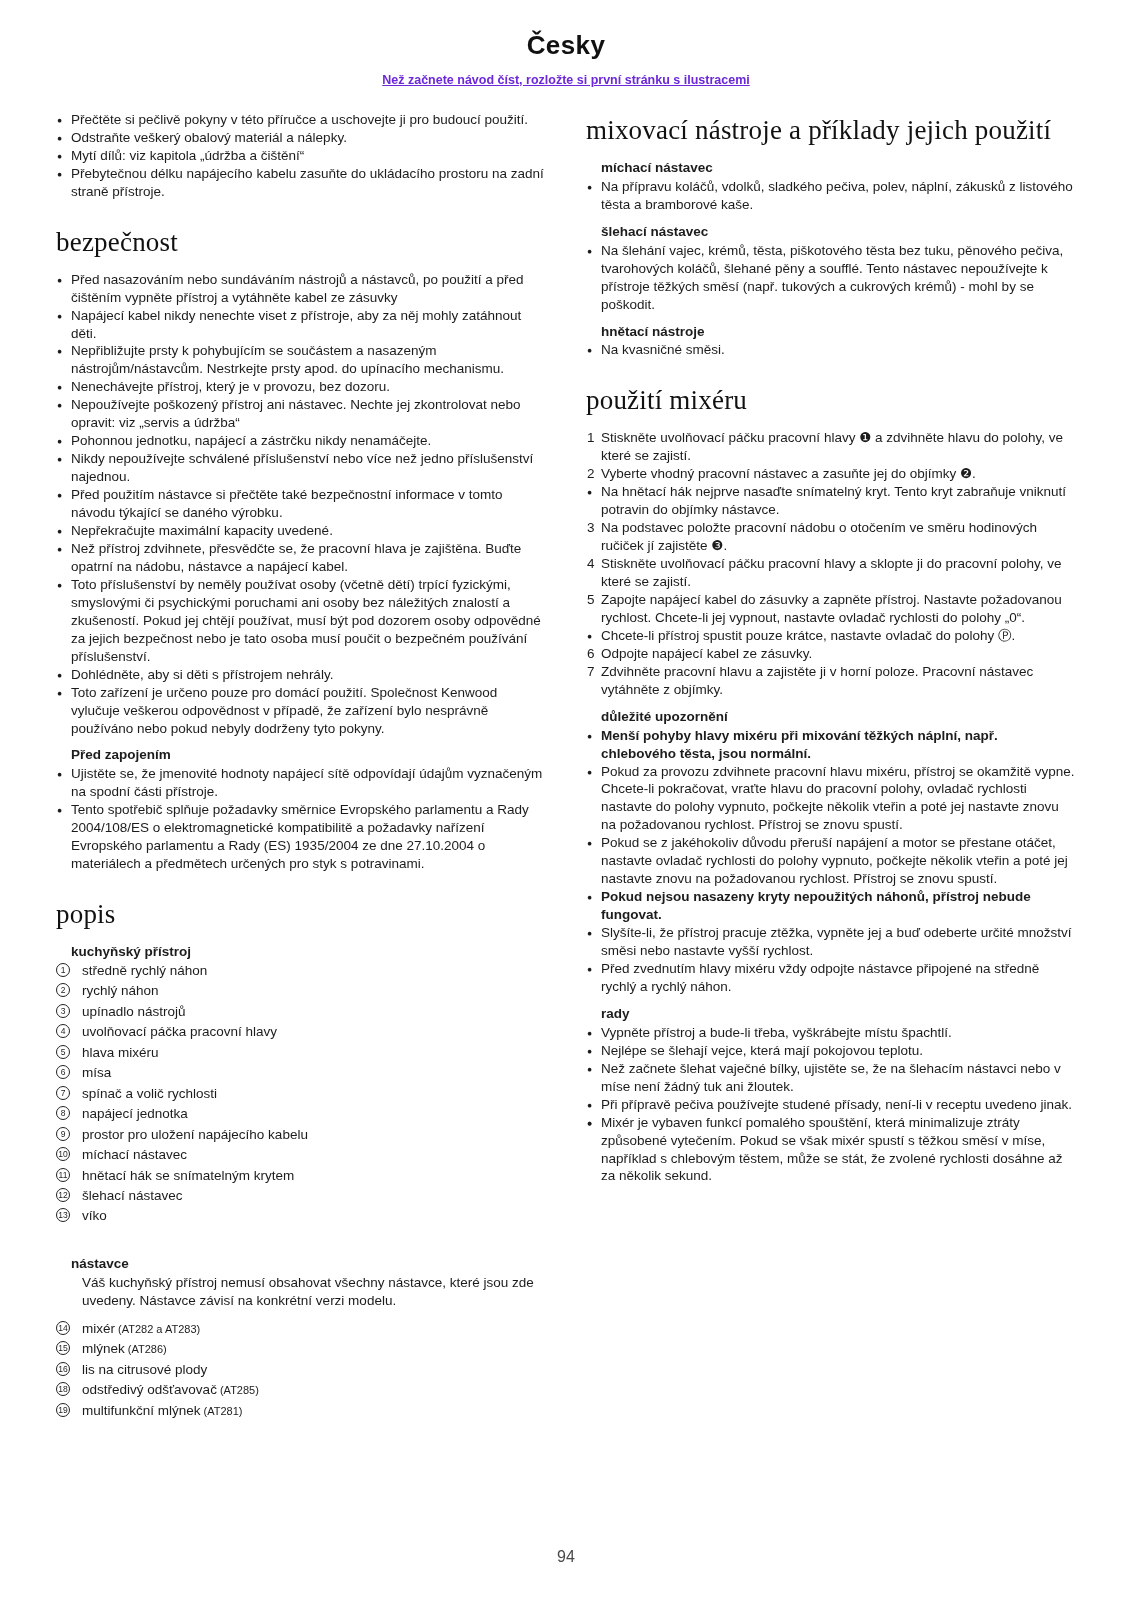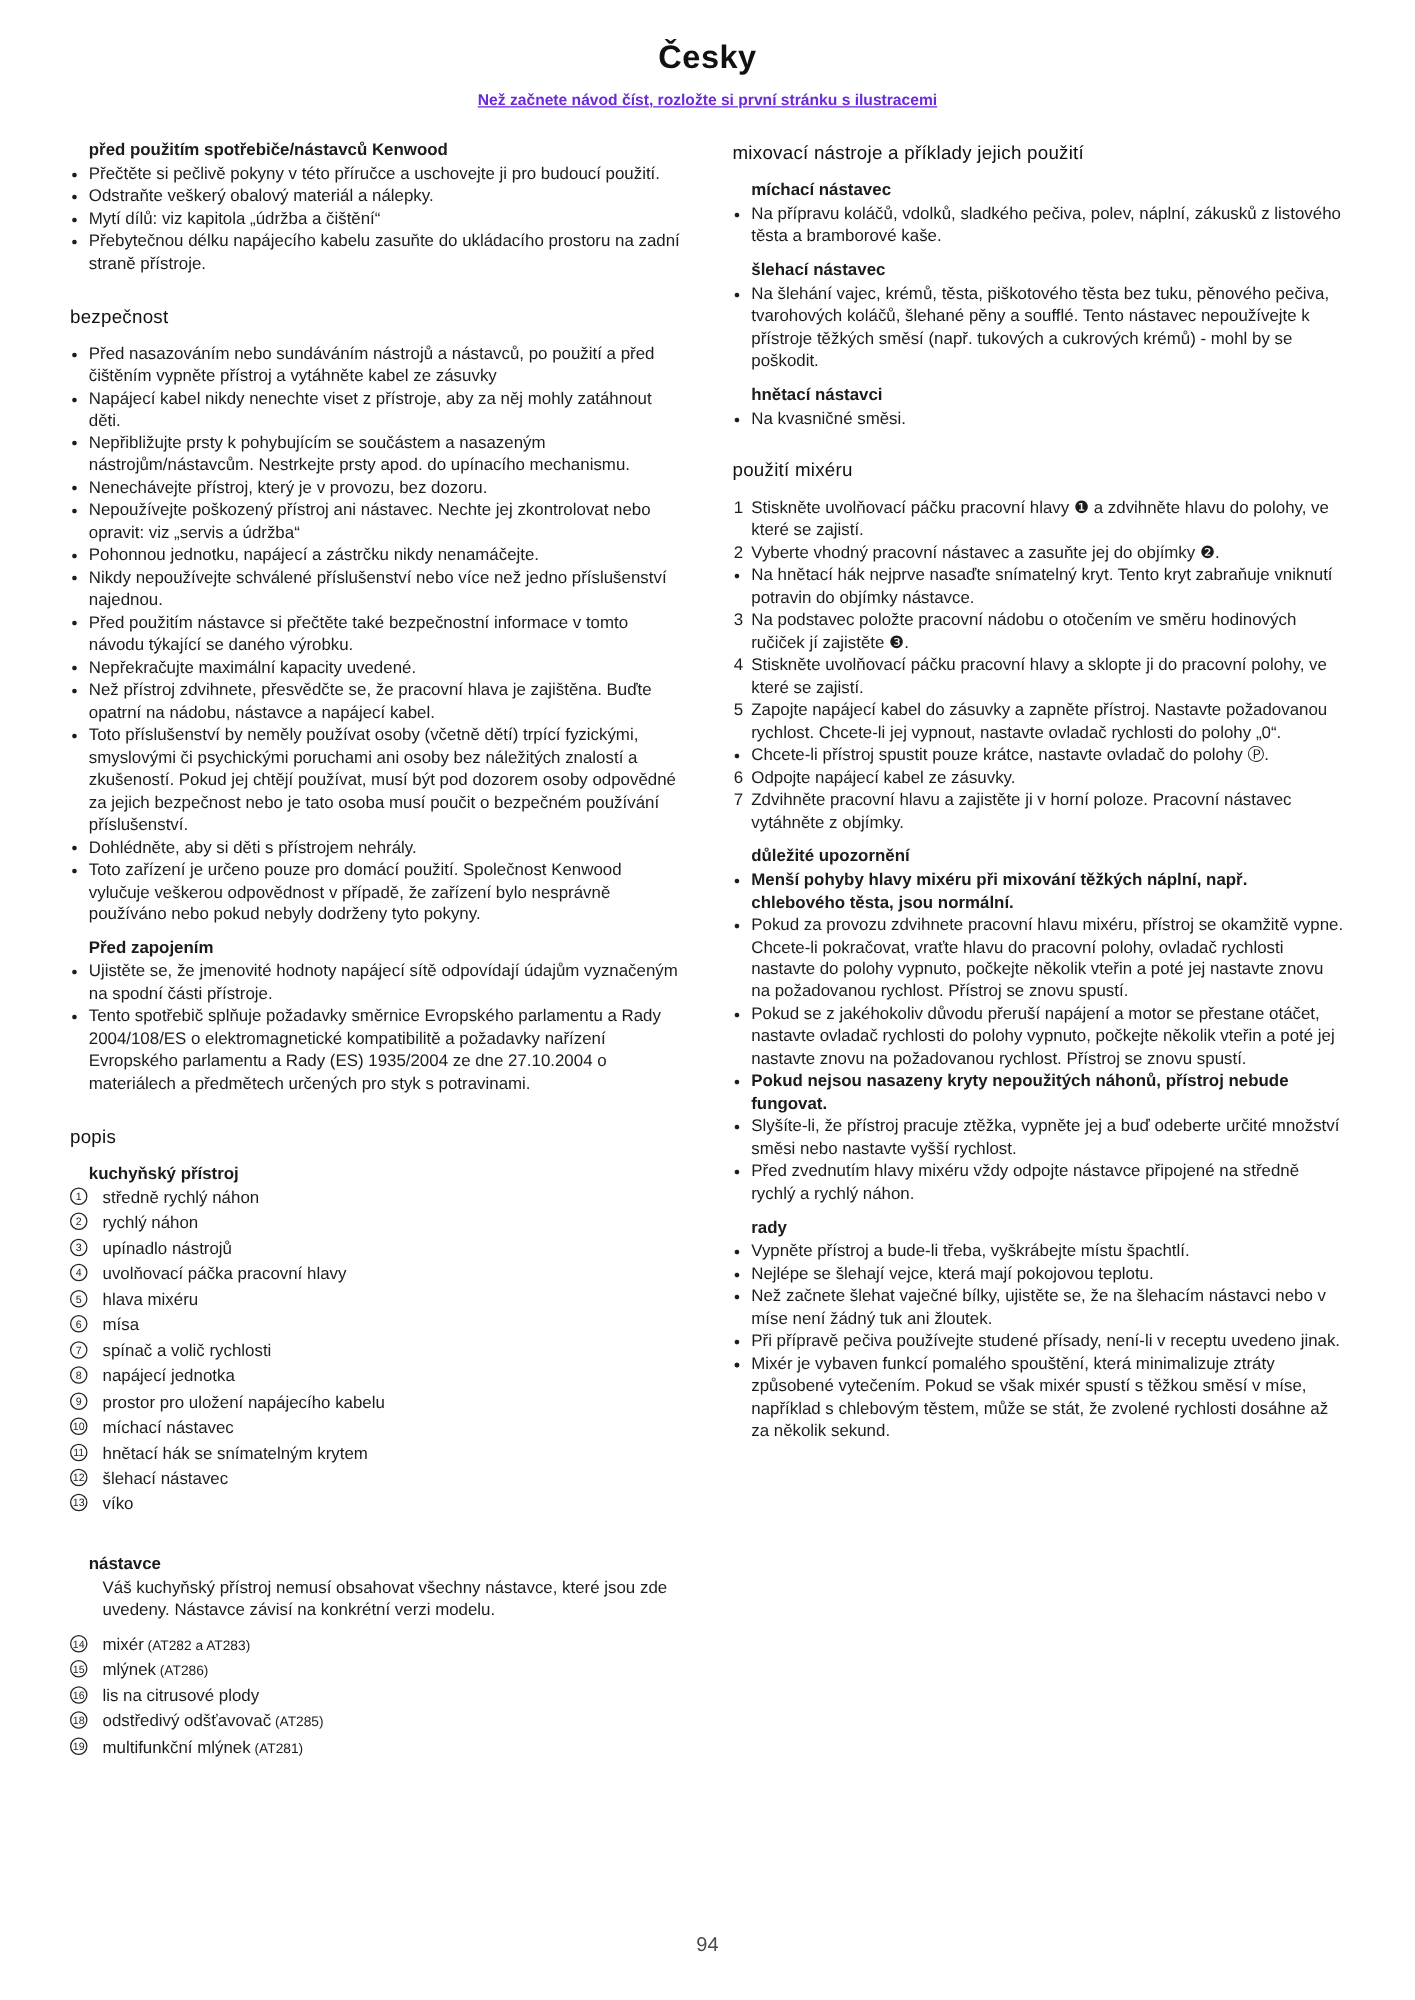--- a/index.html
+++ b/index.html
@@ -4,21 +4,21 @@
 <style>
   * { margin:0; padding:0; box-sizing:border-box; }
   html,body { background:#ffffff; }
   body { font-family:"Liberation Sans", sans-serif; color:#1c1c1c; }
   .page { width:1132px; height:1600px; margin:0 auto; position:relative; background:#fff; padding:30px 56px 0 56px; overflow:hidden; }
   .page-header { text-align:center; }
   .lang-title { font-size:26px; font-weight:bold; letter-spacing:0.4px; color:#111; }
   .unfold-note { font-size:12.5px; font-weight:bold; text-decoration:underline; margin-top:12px; color:#6d28d9; }
   .columns { display:flex; gap:40px; margin-top:24px; align-items:flex-start; }
   .col { width:490px; font-size:13.5px; line-height:1.33; color:#1c1c1c; }
-  .h1 { font-size:15px; font-weight:400; margin:24px 0 10px 0; color:#111; letter-spacing:0.2px; }
+  .h1 { font-size:27px; font-weight:400; margin:24px 0 10px 0; color:#111; letter-spacing:0.2px;font-family:Liberation Serif, serif; }
   .col .h1:first-child { margin-top:2px; }
   .sub { font-weight:bold; margin:9px 0 1px 15px; }
   .col .sub:first-child { margin-top:0; }
   .sub.ind { }
   .para { margin-left:26px; }
   .bullet { position:relative; padding-left:15px; }
   .bullet .bmark { position:absolute; left:1px; top:1px; font-size:8.5px; line-height:16px; }
   .bullet.bold { font-weight:bold; }
   .step { position:relative; padding-left:15px; }
   .step .snum { position:absolute; left:1px; top:0; }
@@ -31,21 +31,20 @@
 <body>
 
 <div class="page">
   <header class="page-header">
     <h1 class="lang-title">Česky</h1>
     <p class="unfold-note">Než začnete návod číst, rozložte si první stránku s ilustracemi</p>
   </header>
 
   <div class="columns">
     <div class="col">
-        <div class="sub">před použitím spotřebiče/nástavců Kenwood</div>
         <div class="bullet"><span class="bmark">●</span><span>Přečtěte si pečlivě pokyny v této příručce a uschovejte ji pro budoucí použití.</span></div>
         <div class="bullet"><span class="bmark">●</span><span>Odstraňte veškerý obalový materiál a nálepky.</span></div>
         <div class="bullet"><span class="bmark">●</span><span>Mytí dílů: viz kapitola „údržba a čištění“</span></div>
         <div class="bullet"><span class="bmark">●</span><span>Přebytečnou délku napájecího kabelu zasuňte do ukládacího prostoru na zadní straně přístroje.</span></div>
         <div class="h1">bezpečnost</div>
         <div class="bullet"><span class="bmark">●</span><span>Před nasazováním nebo sundáváním nástrojů a nástavců, po použití a před čištěním vypněte přístroj a vytáhněte kabel ze zásuvky</span></div>
         <div class="bullet"><span class="bmark">●</span><span>Napájecí kabel nikdy nenechte viset z přístroje, aby za něj mohly zatáhnout děti.</span></div>
         <div class="bullet"><span class="bmark">●</span><span>Nepřibližujte prsty k pohybujícím se součástem a nasazeným nástrojům/nástavcům. Nestrkejte prsty apod. do upínacího mechanismu.</span></div>
         <div class="bullet"><span class="bmark">●</span><span>Nenechávejte přístroj, který je v provozu, bez dozoru.</span></div>
         <div class="bullet"><span class="bmark">●</span><span>Nepoužívejte poškozený přístroj ani nástavec. Nechte jej zkontrolovat nebo opravit: viz „servis a údržba“</span></div>
@@ -84,21 +83,21 @@
         <div class="part"><span class="circ">16</span><span>lis na citrusové plody</span></div>
         <div class="part"><span class="circ">18</span><span>odstředivý odšťavovač</span><span class="pnote"> (AT285)</span></div>
         <div class="part"><span class="circ">19</span><span>multifunkční mlýnek</span><span class="pnote"> (AT281)</span></div>
       </div>
     <div class="col">
         <div class="h1">mixovací nástroje a příklady jejich použití</div>
         <div class="sub">míchací nástavec</div>
         <div class="bullet"><span class="bmark">●</span><span>Na přípravu koláčů, vdolků, sladkého pečiva, polev, náplní, zákusků z listového těsta a bramborové kaše.</span></div>
         <div class="sub">šlehací nástavec</div>
         <div class="bullet"><span class="bmark">●</span><span>Na šlehání vajec, krémů, těsta, piškotového těsta bez tuku, pěnového pečiva, tvarohových koláčů, šlehané pěny a soufflé. Tento nástavec nepoužívejte k přístroje těžkých směsí (např. tukových a cukrových krémů) - mohl by se poškodit.</span></div>
-        <div class="sub">hnětací nástavci</div>
+        <div class="sub">hnětací nástroje</div>
         <div class="bullet"><span class="bmark">●</span><span>Na kvasničné směsi.</span></div>
         <div class="h1">použití mixéru</div>
         <div class="step"><span class="snum">1</span><span>Stiskněte uvolňovací páčku pracovní hlavy ❶ a zdvihněte hlavu do polohy, ve které se zajistí.</span></div>
         <div class="step"><span class="snum">2</span><span>Vyberte vhodný pracovní nástavec a zasuňte jej do objímky ❷.</span></div>
         <div class="bullet"><span class="bmark">●</span><span>Na hnětací hák nejprve nasaďte snímatelný kryt. Tento kryt zabraňuje vniknutí potravin do objímky nástavce.</span></div>
         <div class="step"><span class="snum">3</span><span>Na podstavec položte pracovní nádobu o otočením ve směru hodinových ručiček jí zajistěte ❸.</span></div>
         <div class="step"><span class="snum">4</span><span>Stiskněte uvolňovací páčku pracovní hlavy a sklopte ji do pracovní polohy, ve které se zajistí.</span></div>
         <div class="step"><span class="snum">5</span><span>Zapojte napájecí kabel do zásuvky a zapněte přístroj. Nastavte požadovanou rychlost. Chcete-li jej vypnout, nastavte ovladač rychlosti do polohy „0“.</span></div>
         <div class="bullet"><span class="bmark">●</span><span>Chcete-li přístroj spustit pouze krátce, nastavte ovladač do polohy Ⓟ.</span></div>
         <div class="step"><span class="snum">6</span><span>Odpojte napájecí kabel ze zásuvky.</span></div>

